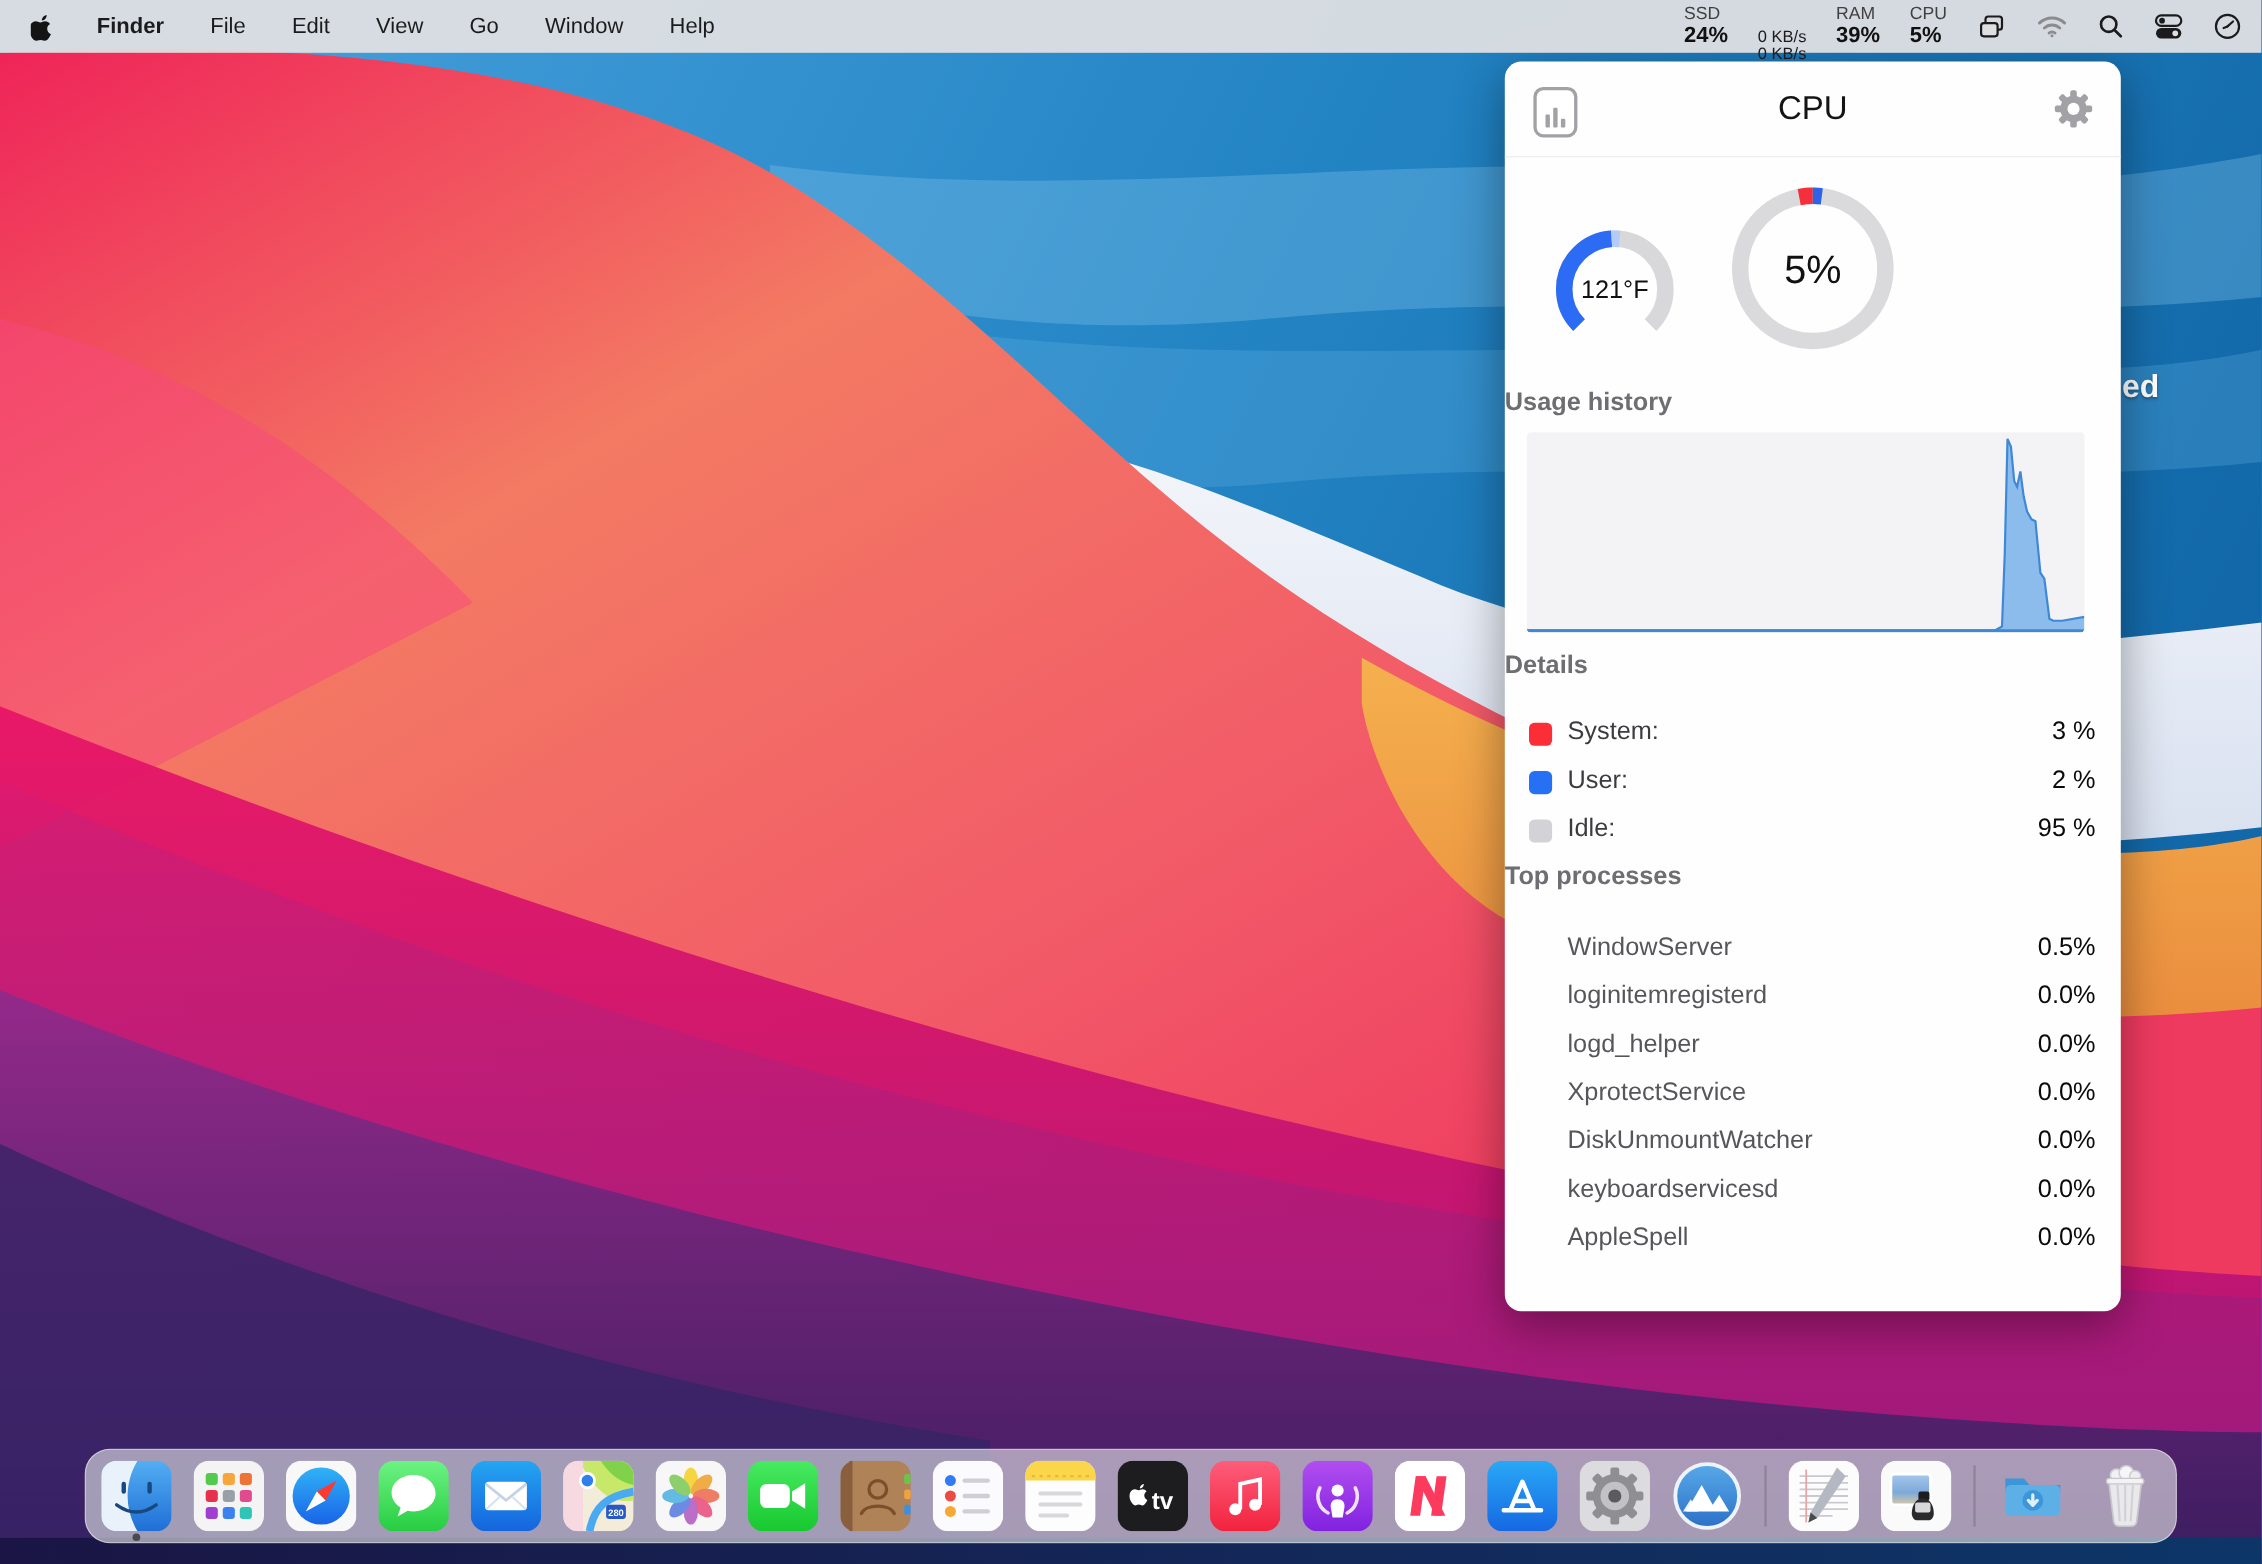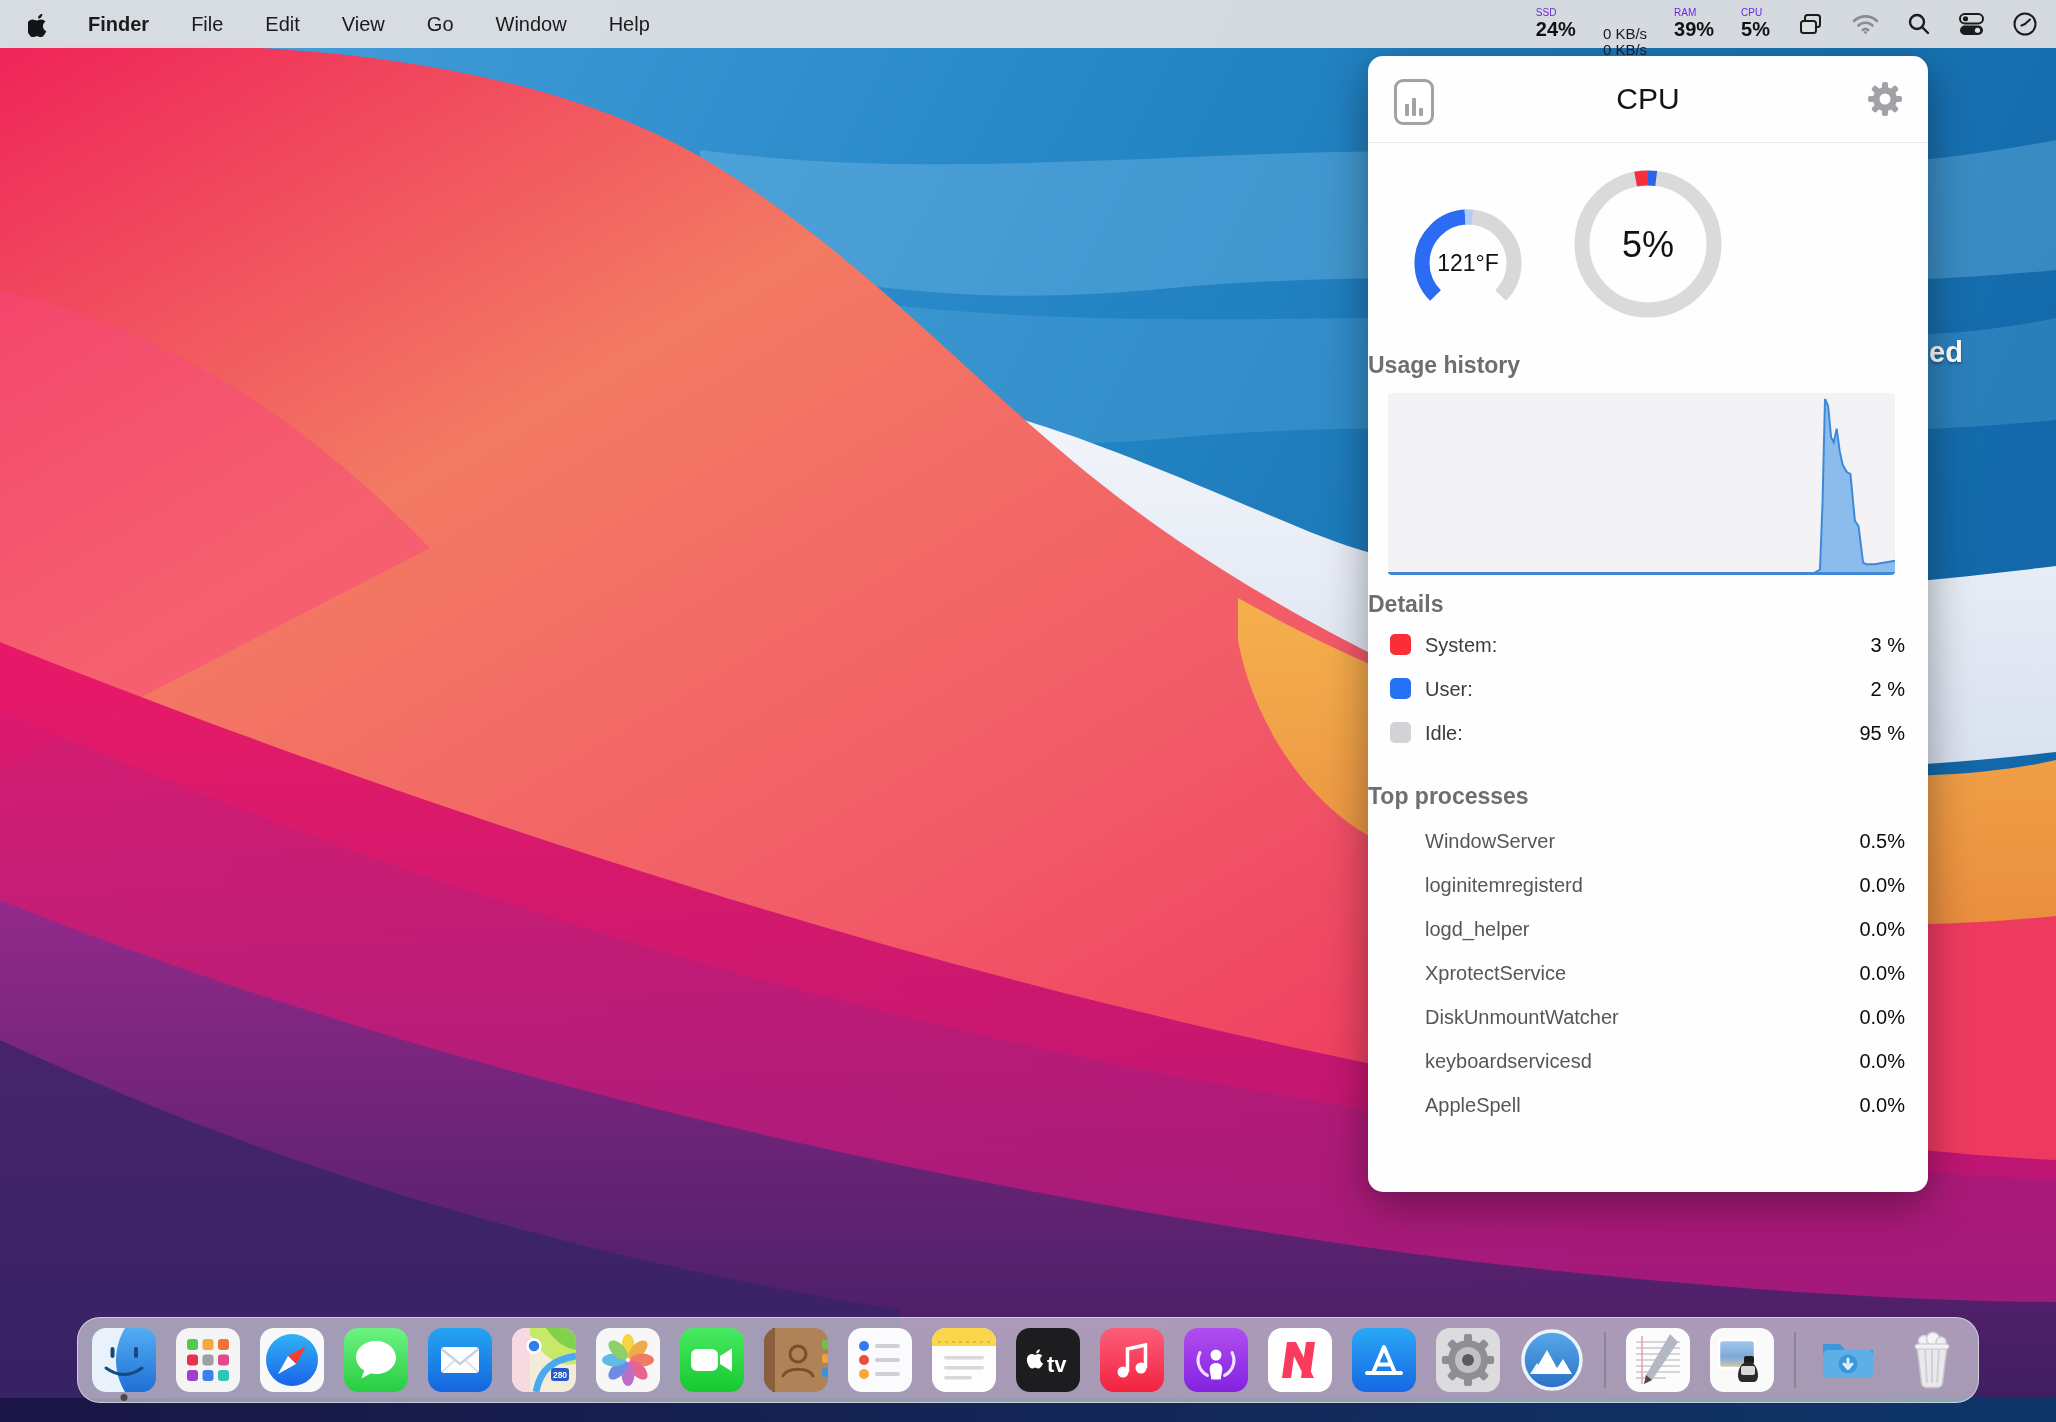--- a/index.html
+++ b/index.html
@@ -15,21 +15,21 @@
     position:absolute;top:0;left:0;right:0;height:48px;z-index:6;
     background:rgba(222,223,225,.95);display:flex;align-items:center;
     color:#1b1b1d;font-size:20px;
   }
   .menubar .apple{margin-left:28px;display:flex;align-items:center;}
   .menus{display:flex;align-items:center;margin-left:18px;}
   .menu-item{padding:0 21px;cursor:default;}
   .menu-item.app{font-weight:bold;}
   .status-cluster{margin-left:auto;display:flex;align-items:center;gap:27px;padding-right:18px;}
   .stat{display:flex;flex-direction:column;line-height:1.05;}
-  .stat .lbl{font-size:10px;color:#6d28d9;}
+  .stat .lbl{font-size:16px;color:#404040;}
   .stat .val{font-size:20px;font-weight:bold;color:#111;}
   .stat.net{align-items:flex-start;margin-top:36px;}
   .stat.net .ln{font-size:15px;color:#1b1b1d;}
   .mb-icon{display:flex;align-items:center;}
   
   .desk-frag{
     position:absolute;left:1929px;top:336px;z-index:2;color:#fff;font-weight:bold;
     font-size:29px;text-shadow:0 2px 3px rgba(0,0,0,.35);
   }
   
@@ -52,21 +52,21 @@
   .gauge-label{font-size:23px;fill:#111;}
   .donut-label{font-size:36px;fill:#111;}
   .sec-title{position:absolute;left:0;right:0;text-align:left;font-size:23px;font-weight:bold;color:#6d6d72;}
   .t-usage{top:296px;}.t-details{top:535px;}.t-procs{top:727px;}
   .chart-box{
     position:absolute;left:20px;top:337px;width:507px;height:182px;background:#f3f3f5;border-radius:4px;overflow:hidden;
   }
   .rows{position:absolute;left:0;right:0;}
   .rows.details{top:578px;}
   .rows.procs{top:774px;}
-  .row{height:44px;display:flex;align-items:flex-start;padding:0 23px 0 22px;font-size:20px;}
+  .row{height:44px;display:flex;align-items:flex-end;padding:0 23px 0 22px;font-size:23px;}
   .row .sw{width:21px;height:21px;border-radius:5px;margin-right:14px;flex:none;}
   .row .icon-slot{width:35px;flex:none;display:flex;align-items:center;}
   .row .lab{color:#3c3c40;}
   .row .name{color:#56565a;}
   .row .sp{flex:1;}
   .row .val{color:#0a0a0a;}
   
   .dock{
     position:absolute;left:50%;transform:translateX(-50%);bottom:19px;height:84px;z-index:4;
     background:rgba(229,230,232,.62);border:1px solid rgba(255,255,255,.5);border-radius:23px;

